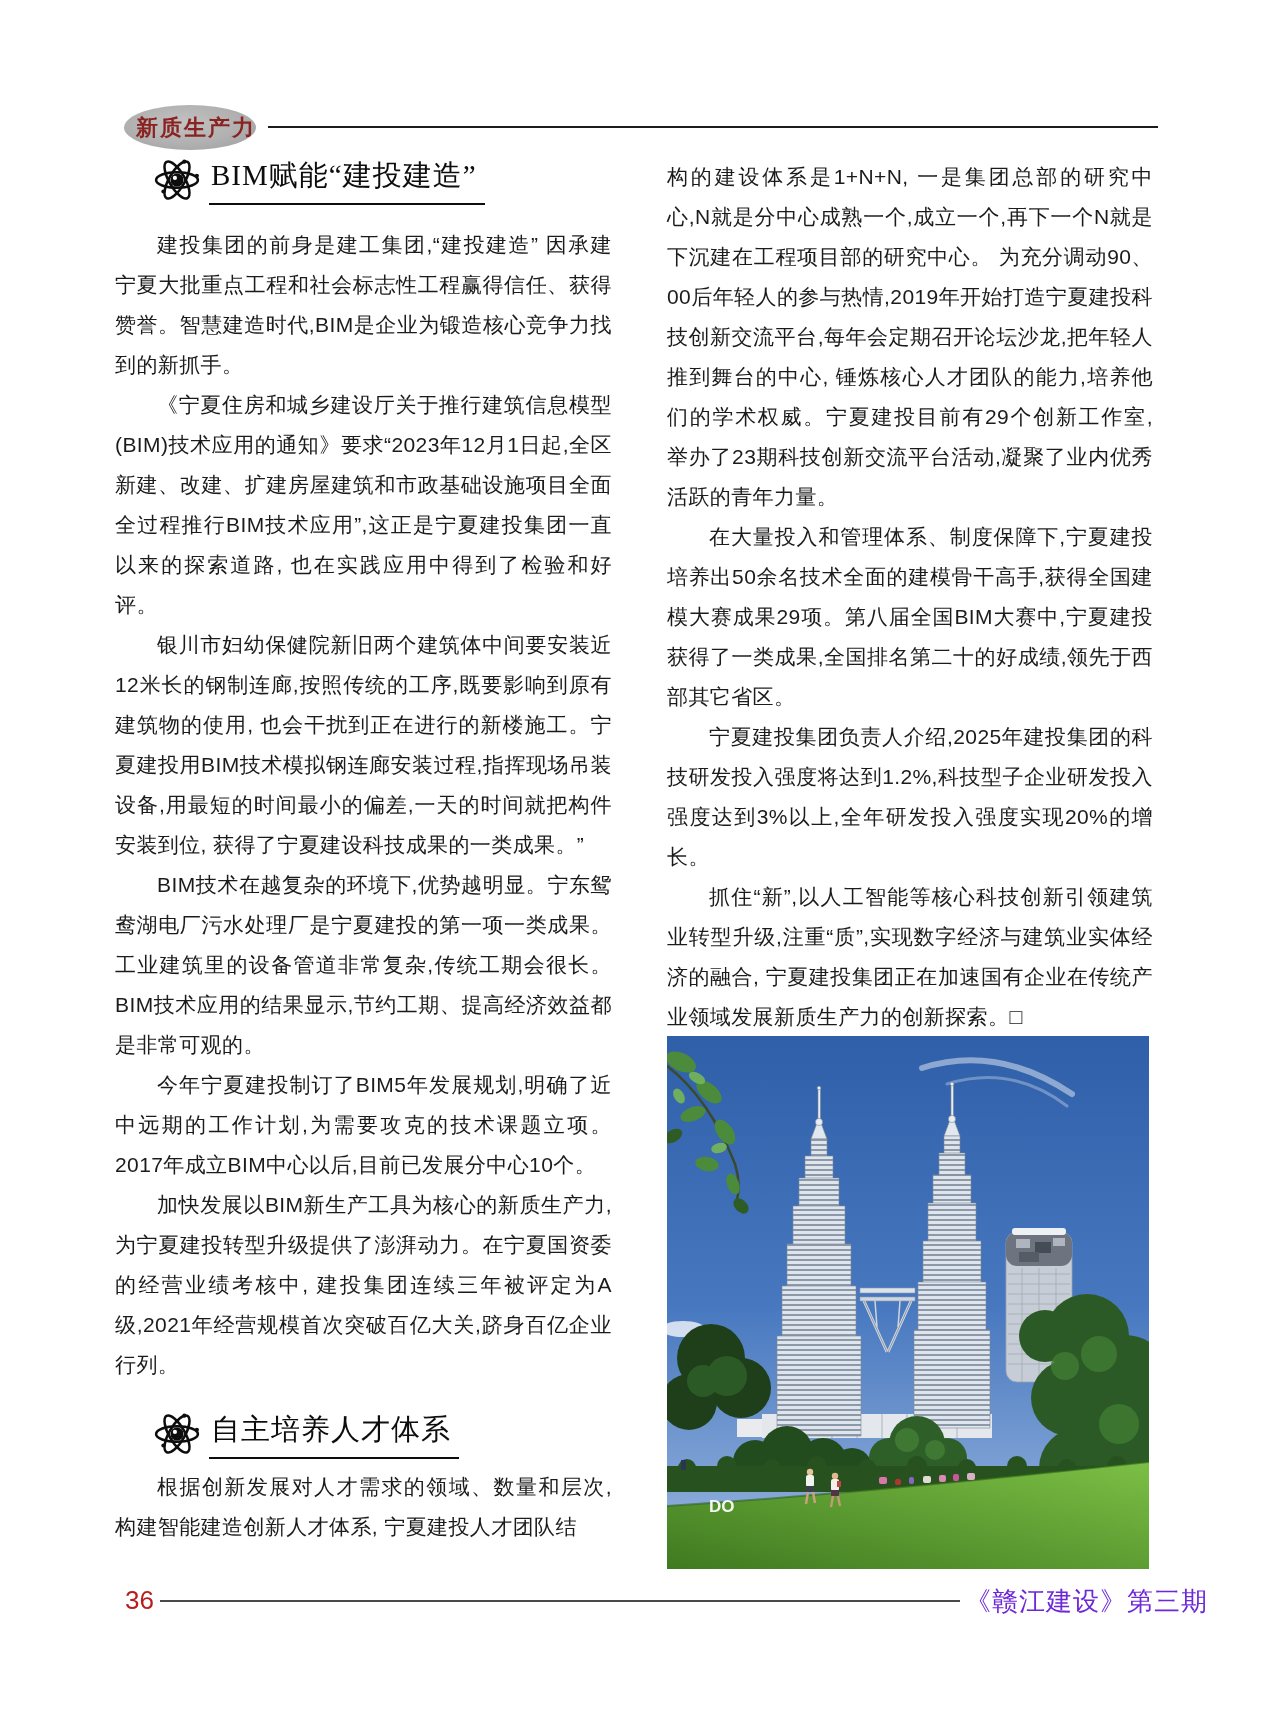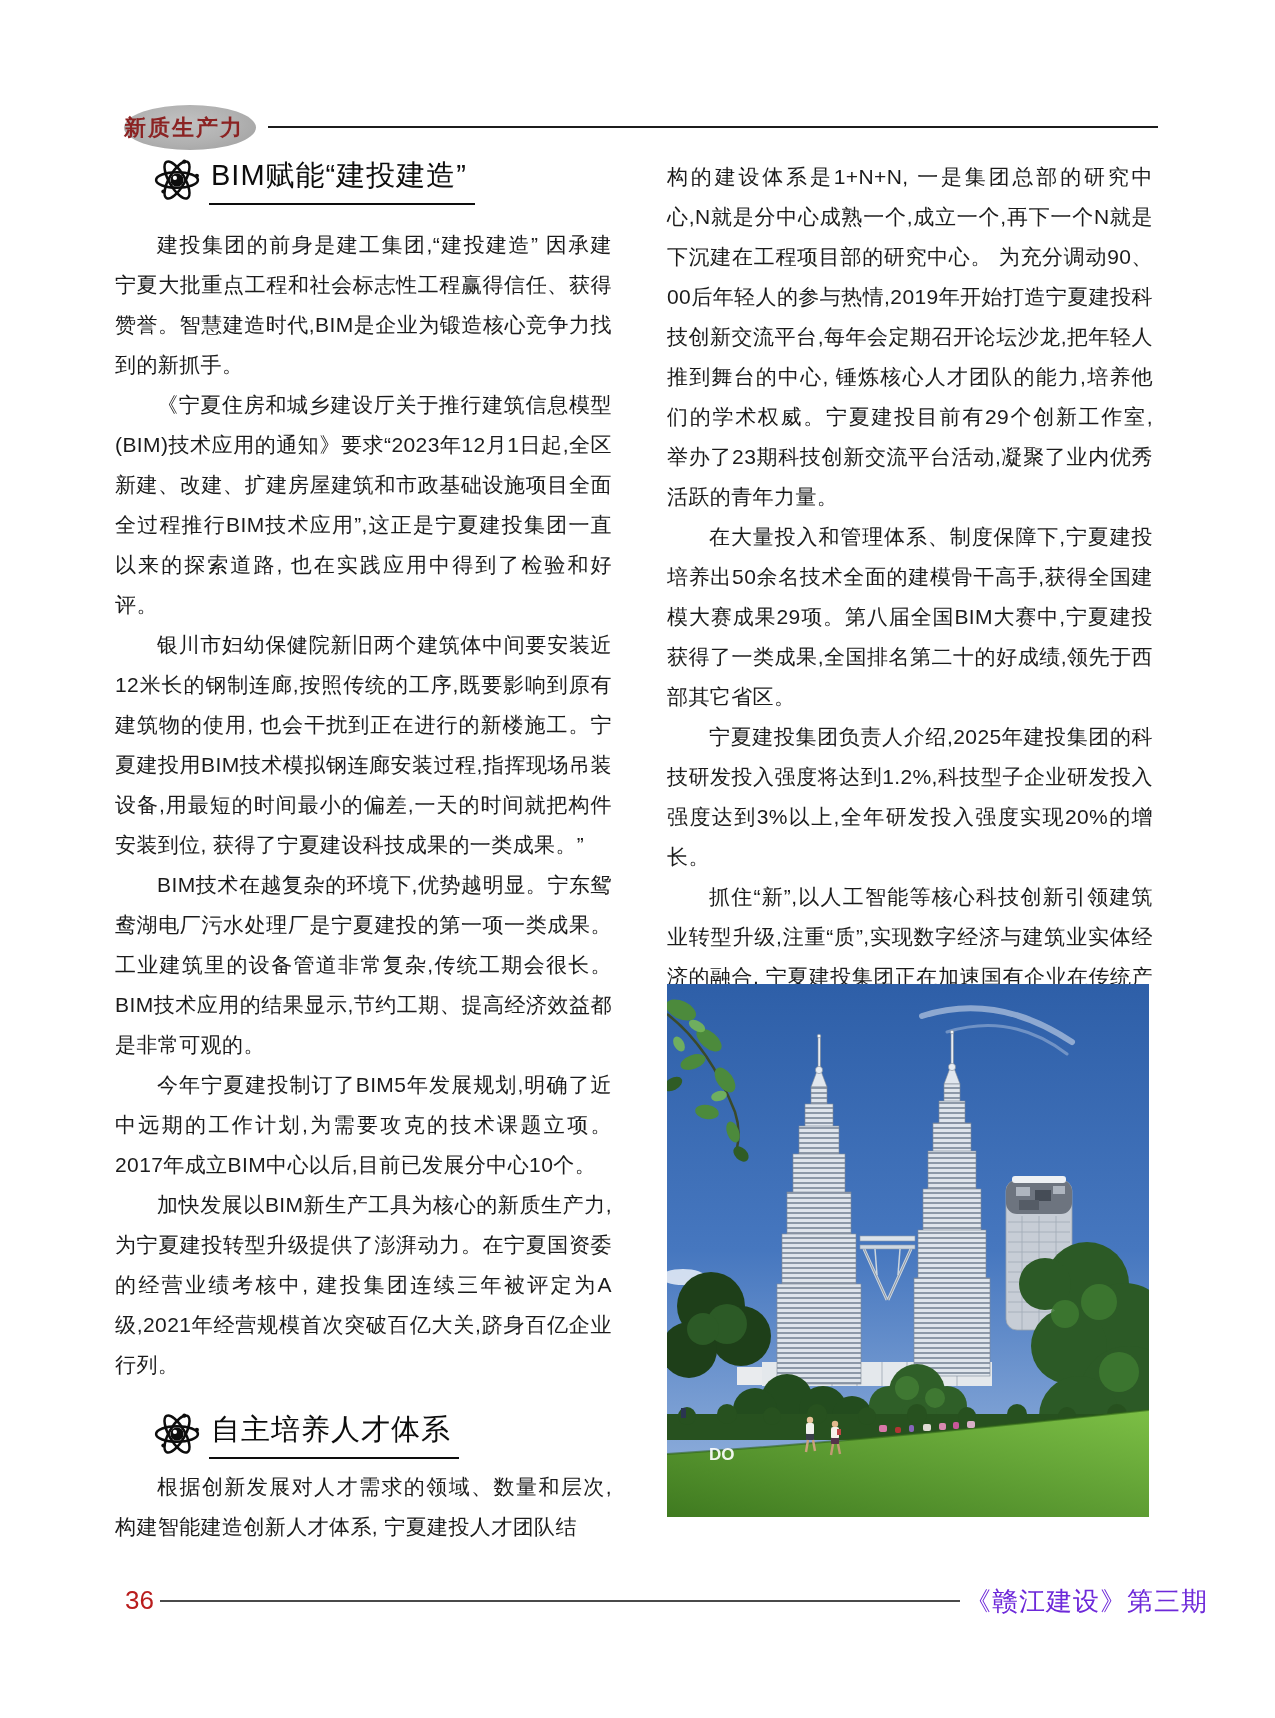--- a/index.html
+++ b/index.html
@@ -2,42 +2,42 @@
 <html><head>
 <meta charset="utf-8">
 <style>
   html,body{margin:0;padding:0;background:#ffffff;}
   .page{position:relative;width:1275px;height:1718px;background:#ffffff;overflow:hidden;
         font-family:"Liberation Sans","DejaVu Sans",sans-serif;color:#1b1b1b;}
 
   
   .badge{position:absolute;left:124px;top:105px;width:132px;height:45px;border-radius:50%;
          background:radial-gradient(ellipse at 45% 40%, #c2c2c2 0%, #b0b0b0 55%, #9d9d9d 100%);
-         display:flex;align-items:center;justify-content:flex-start;}
+         display:flex;align-items:center;justify-content:flex-end;}
   .badge span{font-family:"Liberation Serif","DejaVu Serif",serif;font-size:22px;color:#8b2222;
               letter-spacing:2px;font-weight:bold;}
   .top-rule{position:absolute;left:268px;top:126px;width:890px;height:2px;background:#1c1c1c;}
 
   
   .col{position:absolute;text-align:justify;}
   .col-left{left:115px;top:155px;width:497px;}
   .col-right{left:667px;top:157px;width:486px;}
   p.body{margin:0;font-size:21px;line-height:40px;letter-spacing:0.4px;color:#1b1b1b;}
   p.indent{text-indent:2em;}
   p.noindent{text-indent:0;}
 
   
-  .section-heading{display:flex;align-items:center;margin:0 0 20px 38px;height:50px;}
+  .section-heading{display:flex;align-items:center;margin:0 0 20px 38px;height:50px;font-family:Liberation Serif, serif;}
   .section-heading.second{margin-top:24px;margin-bottom:8px;}
   .section-heading .atom{width:48px;height:46px;flex:0 0 auto;margin-right:8px;}
   .heading-text{font-size:29px;color:#0d0d0d;letter-spacing:1px;
                 border-bottom:2px solid #0d0d0d;padding:0 8px 7px 2px;white-space:nowrap;}
 
   
-  .photo{position:absolute;left:667px;top:984px;width:482px;height:533px;}
+  .photo{position:absolute;left:667px;top:1036px;width:482px;height:533px;}
   .photo svg{display:block;width:100%;height:100%;}
 
   
   .pageno{position:absolute;left:125px;top:1585px;font-size:26px;color:#b91c1c;}
   .footer-rule{position:absolute;left:160px;top:1600px;width:800px;height:2px;background:#4a4a4a;}
   .journal{position:absolute;left:965px;top:1584px;font-size:26px;color:#6d28d9;letter-spacing:1px;}
 </style>
 </head>
 <body>
 

